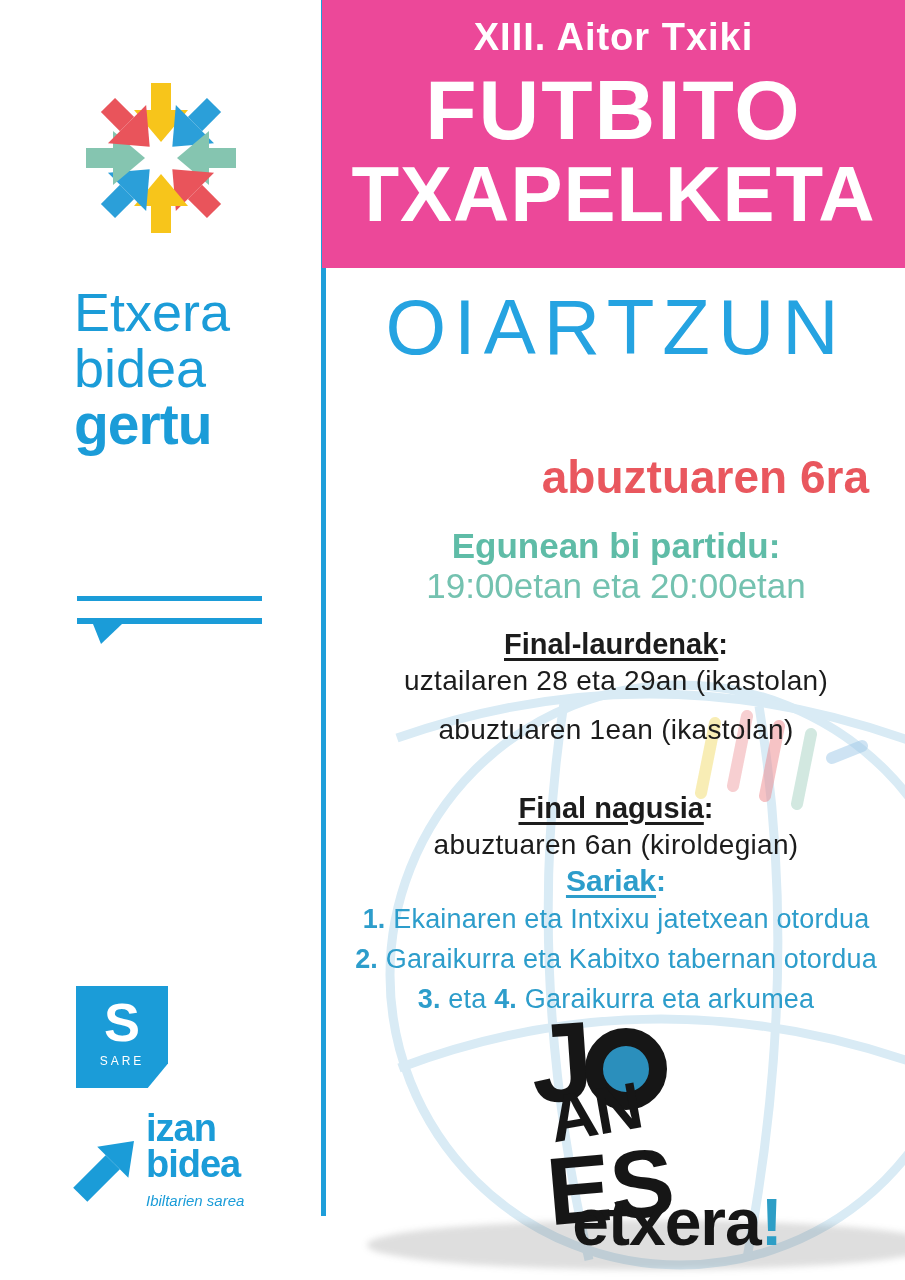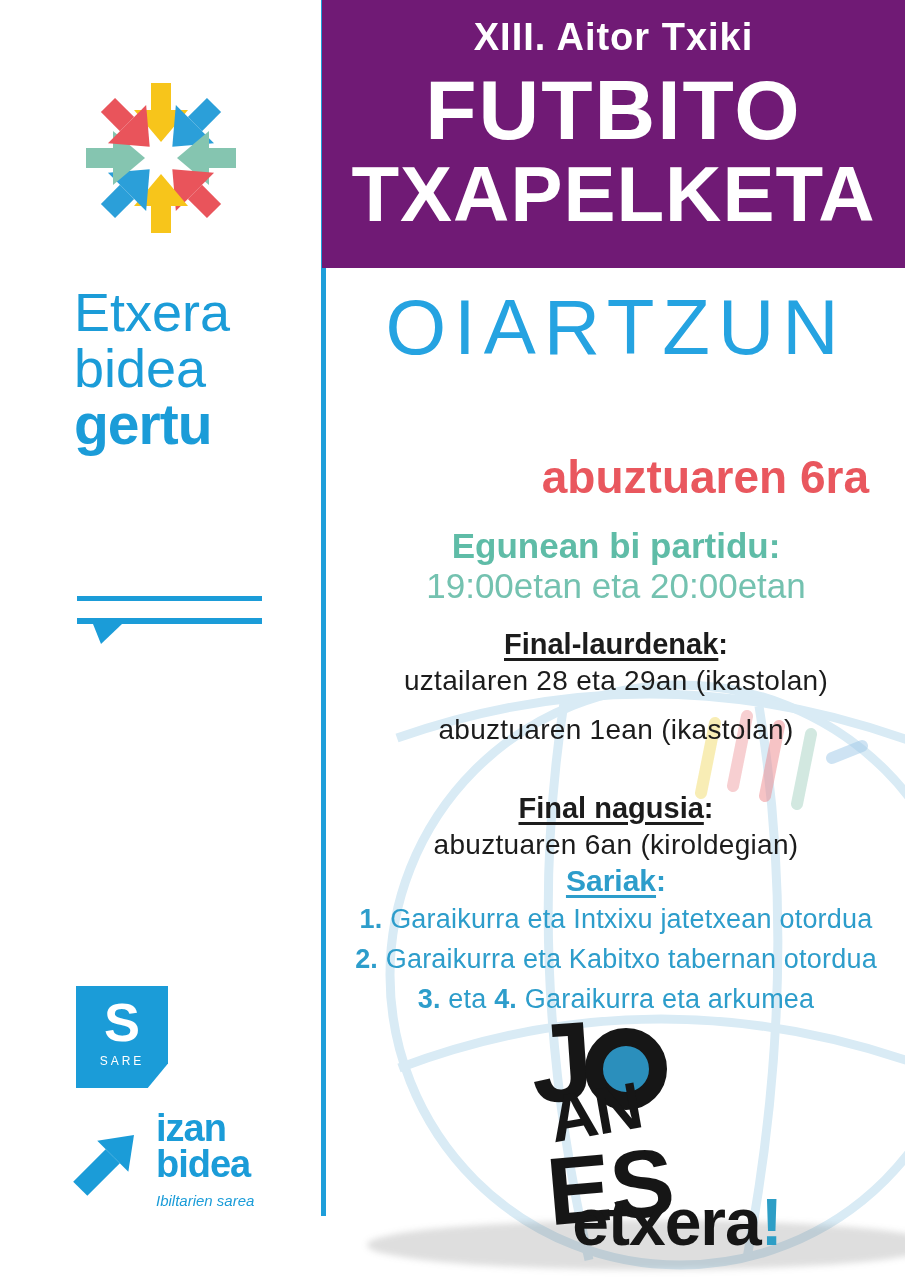--- a/index.html
+++ b/index.html
@@ -12,30 +12,30 @@
   .wordmark{position:absolute;left:74px;top:284px;color:#1b9cd8;font-size:54px;line-height:56px;letter-spacing:0px;}
   .wordmark .wm-bold{font-weight:bold;font-size:57px;letter-spacing:-1px;}
   .urriak{position:absolute;left:77px;top:596px;width:186px;color:#1b9cd8;}
   .urriak-topline{width:185px;height:5px;background:#1b9cd8;margin-bottom:17px;}
   .urriak-text{font-weight:bold;font-size:31px;line-height:37px;letter-spacing:0px;}
   .urriak-tail{display:block;margin-top:16px;}
   .sare{position:absolute;left:76px;top:986px;width:92px;height:102px;background:#1b9cd8;
         clip-path:polygon(0 0,100% 0,100% 76%,78% 100%,0 100%);color:#fff;text-align:center;}
   .sare-letter{font-size:54px;font-weight:bold;line-height:60px;margin-top:6px;}
   .sare-label{font-size:12px;letter-spacing:3px;margin-top:2px;}
-  .izan{position:absolute;left:64px;top:1110px;display:flex;gap:10px;align-items:center;}
+  .izan{position:absolute;left:64px;top:1110px;display:flex;align-items:flex-end;}
   .izan-text{color:#1b9cd8;}
   .izan-word{font-weight:bold;font-size:38px;line-height:36px;letter-spacing:-1px;}
   .izan-tagline{font-style:italic;font-size:15px;margin-top:10px;color:#1b9cd8;}
 
   
   .divider{position:absolute;left:321px;top:0;width:5px;height:1216px;background:#1e9eda;}
 
   
-  .header-band{position:absolute;left:322px;top:0;width:583px;height:268px;background:#701a75;
+  .header-band{position:absolute;left:322px;top:0;width:583px;height:268px;background:#ec4899;
                color:#fff;text-align:center;}
   .header-edition{font-weight:bold;font-size:38px;margin-top:16px;letter-spacing:1px;}
   .header-title1{font-weight:bold;font-size:84px;line-height:86px;margin-top:8px;letter-spacing:2px;}
   .header-title2{font-weight:bold;font-size:78px;line-height:82px;letter-spacing:1px;}
 
   
   .main{position:absolute;left:327px;top:268px;width:578px;height:760px;}
   .watermark{position:absolute;left:0;top:0;width:578px;height:1012px;pointer-events:none;}
   .location{position:absolute;left:0;right:0;top:14px;text-align:center;color:#25a3e1;
             font-size:78px;letter-spacing:8px;font-weight:normal;}
@@ -189,21 +189,21 @@
     <div class="round r2">
       <div class="round-detail">abuztuaren 1ean (ikastolan)</div>
     </div>
     <div class="round r3">
       <div class="round-heading"><span class="u">Final nagusia</span><span>:</span></div>
       <div class="round-detail">abuztuaren 6an (kiroldegian)</div>
     </div>
 
     <div class="prizes-heading"><span class="u">Sariak</span><span>:</span></div>
 
-    <div class="prize p1"><span class="b">1.</span><span> Garaikurra eta Intxixu jatetxean otordua</span><span class="b"></span><span></span></div>
+    <div class="prize p1"><span class="b">1.</span><span> Ekainaren eta Intxixu jatetxean otordua</span><span class="b"></span><span></span></div>
     <div class="prize p2"><span class="b">2.</span><span> Garaikurra eta Kabitxo tabernan otordua</span><span class="b"></span><span></span></div>
     <div class="prize p3"><span class="b">3.</span><span> eta </span><span class="b">4.</span><span> Garaikurra eta arkumea</span></div>
 
     <div class="joanes">
       <div class="jo-shadow"></div>
       <div class="jo-j">J</div>
       <div class="jo-o"></div>
       <div class="jo-an">AN</div>
       <div class="jo-es">ES</div>
       <div class="jo-etxera"><span>etxera</span><span class="bang">!</span></div>

